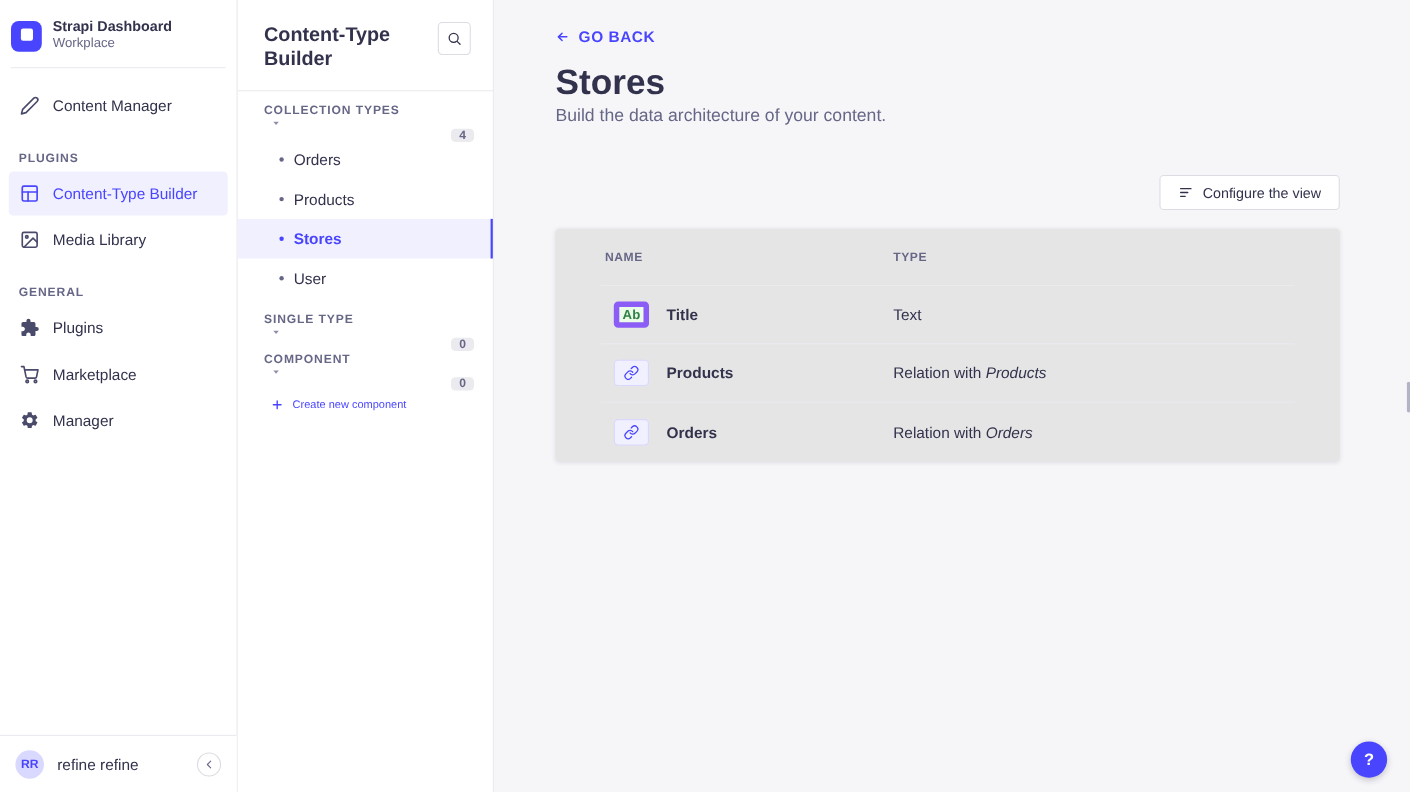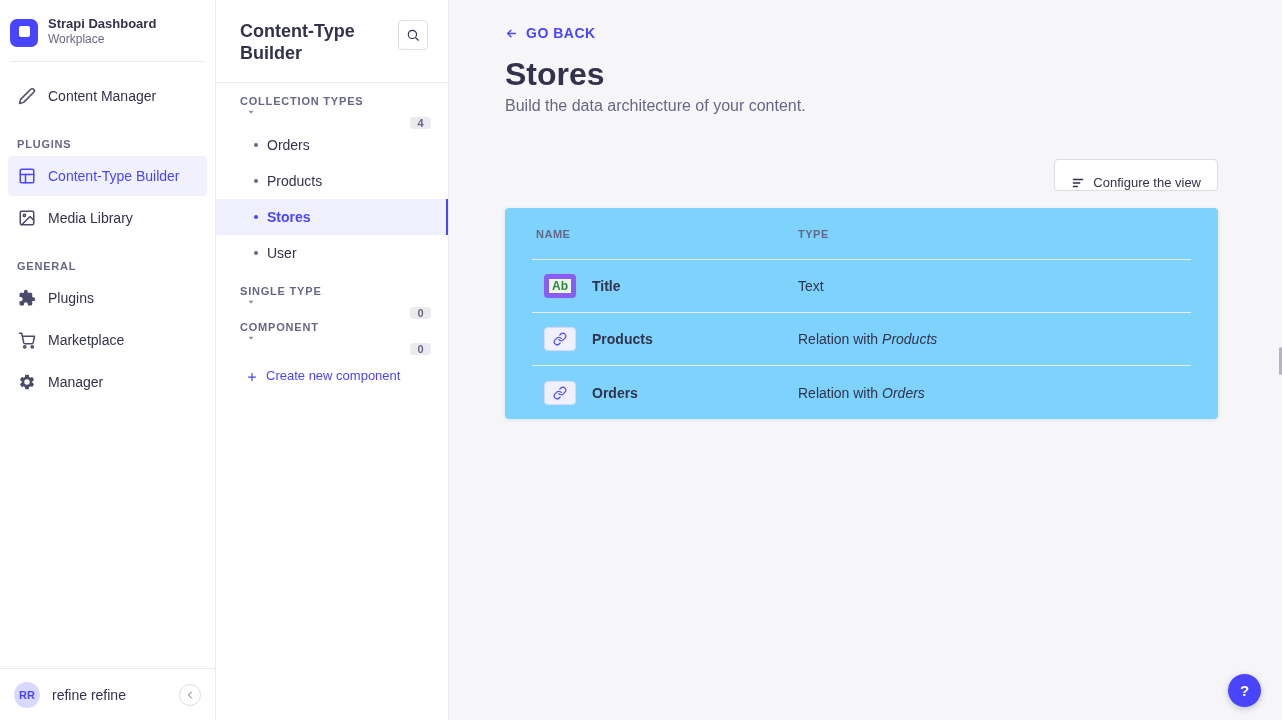--- a/index.html
+++ b/index.html
@@ -33,33 +33,33 @@
   .search-btn { width:30px; height:30px; border:1px solid #dcdce4; border-radius:4px; background:#fff; color:#32324d; display:flex; align-items:center; justify-content:center; cursor:pointer; }
   .subnav-sep { height:1px; background:#eaeaef; margin:8px 0 12px; }
   .group-head { display:flex; align-items:flex-start; height:32px; padding:0 17px 0 24px; cursor:pointer; margin-top:4px;flex-direction:column; }
   .group-label { font-size:11px; font-weight:700; letter-spacing:0.8px; color:#666687; }
   .caret { margin-left:6px; color:#8e8ea9; display:flex; }
   .count-badge { margin-left:auto; min-width:21px; height:17px; padding:0 5px; background:#eaeaef; border-radius:4px; color:#666687; font-size:11px; font-weight:600; display:flex; align-items:center; justify-content:center; }
   .sub-item { display:flex; align-items:center; gap:9px; height:36px; padding-left:38px; color:#32324d; text-decoration:none; cursor:pointer; }
   .bullet { width:4px; height:4px; border-radius:50%; background:#666687; flex:0 0 4px; }
   .sub-item.active { background:#f0f0ff; color:#4945ff; font-weight:700; border-right:2px solid #4945ff; }
   .sub-item.active .bullet { background:#4945ff; }
-  .create-link { display:flex; align-items:flex-end; gap:8px; height:30px; padding-left:30px; color:#4945ff; font-size:13px; text-decoration:none; cursor:pointer; }
+  .create-link { display:flex; align-items:center; gap:8px; height:30px; padding-left:30px; color:#4945ff; font-size:10px; text-decoration:none; cursor:pointer; }
   .create-link .plus-ic { display:flex; color:#4945ff; }
 
   
   .main { flex:1; position:relative; padding:25px 64px 0 56px; }
   .go-back { display:inline-flex; align-items:center; gap:8px; color:#4945ff; font-size:14px; font-weight:700; letter-spacing:0.5px; text-decoration:none; cursor:pointer; margin-bottom:14px; }
   .page-title { font-size:32px; line-height:38px; font-weight:700; color:#32324d; }
   .page-sub { margin-top:4px; font-size:16px; color:#666687; }
   .toolbar { display:flex; justify-content:flex-end; margin-top:44px; }
-  .configure-btn { display:flex; align-items:flex-end; gap:8px; height:32px; padding:0 16px; background:#fff; border:1px solid #dcdce4; border-radius:4px; font-size:13px; color:#32324d; cursor:pointer; font-family:inherit; }
+  .configure-btn { display:flex; align-items:center; gap:8px; height:32px; padding:0 16px; background:#fff; border:1px solid #dcdce4; border-radius:4px; font-size:13px; color:#32324d; cursor:pointer; font-family:inherit; }
   .configure-btn .cfg-ic { display:flex; color:#32324d; }
 
-  .card { margin-top:17px; background:#7dd3fc; border-radius:4px; box-shadow:0 1px 4px rgba(33,33,52,0.1); padding:0 27px; }
+  .card { margin-top:17px; background:#e5e5e5; border-radius:4px; box-shadow:0 1px 4px rgba(33,33,52,0.1); padding:0 41px; }
   .t-head { display:grid; grid-template-columns:262px 1fr; align-items:center; height:52px; border-bottom:1px solid #eaeaef; }
   .t-head span { font-size:11px; font-weight:700; letter-spacing:0.5px; color:#666687; padding-left:4px; }
   .t-row { display:grid; grid-template-columns:262px 1fr; align-items:center; height:53px; border-bottom:1px solid #eaeaef; cursor:pointer; }
   .t-row:last-child { border-bottom:none; }
   .name-cell { display:flex; align-items:center; gap:16px; padding-left:12px; }
   .field-badge { width:32px; height:24px; border-radius:4px; display:flex; align-items:center; justify-content:center; font-size:12px; font-weight:700; }
   .field-badge.text { background:#eafbe7; border:5px solid #8b5cf6; color:#328048; }
   .field-badge.relation { background:#f0f0ff; border:1px solid #d9d8ff; color:#4945ff; }
   .field-name { font-weight:700; color:#32324d; font-size:14px; }
   .type-cell { font-size:14px; color:#32324d; padding-left:4px; }

